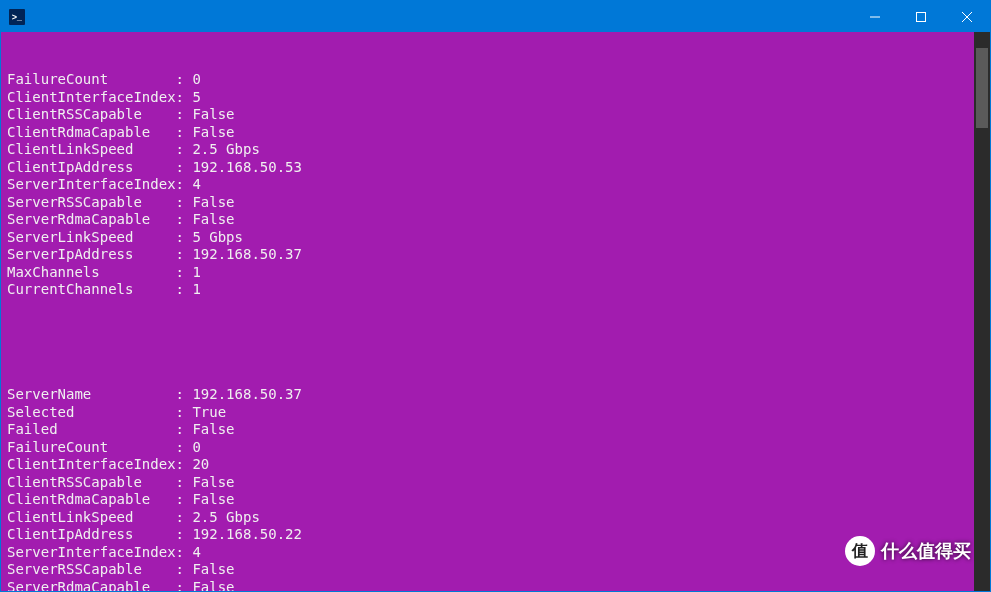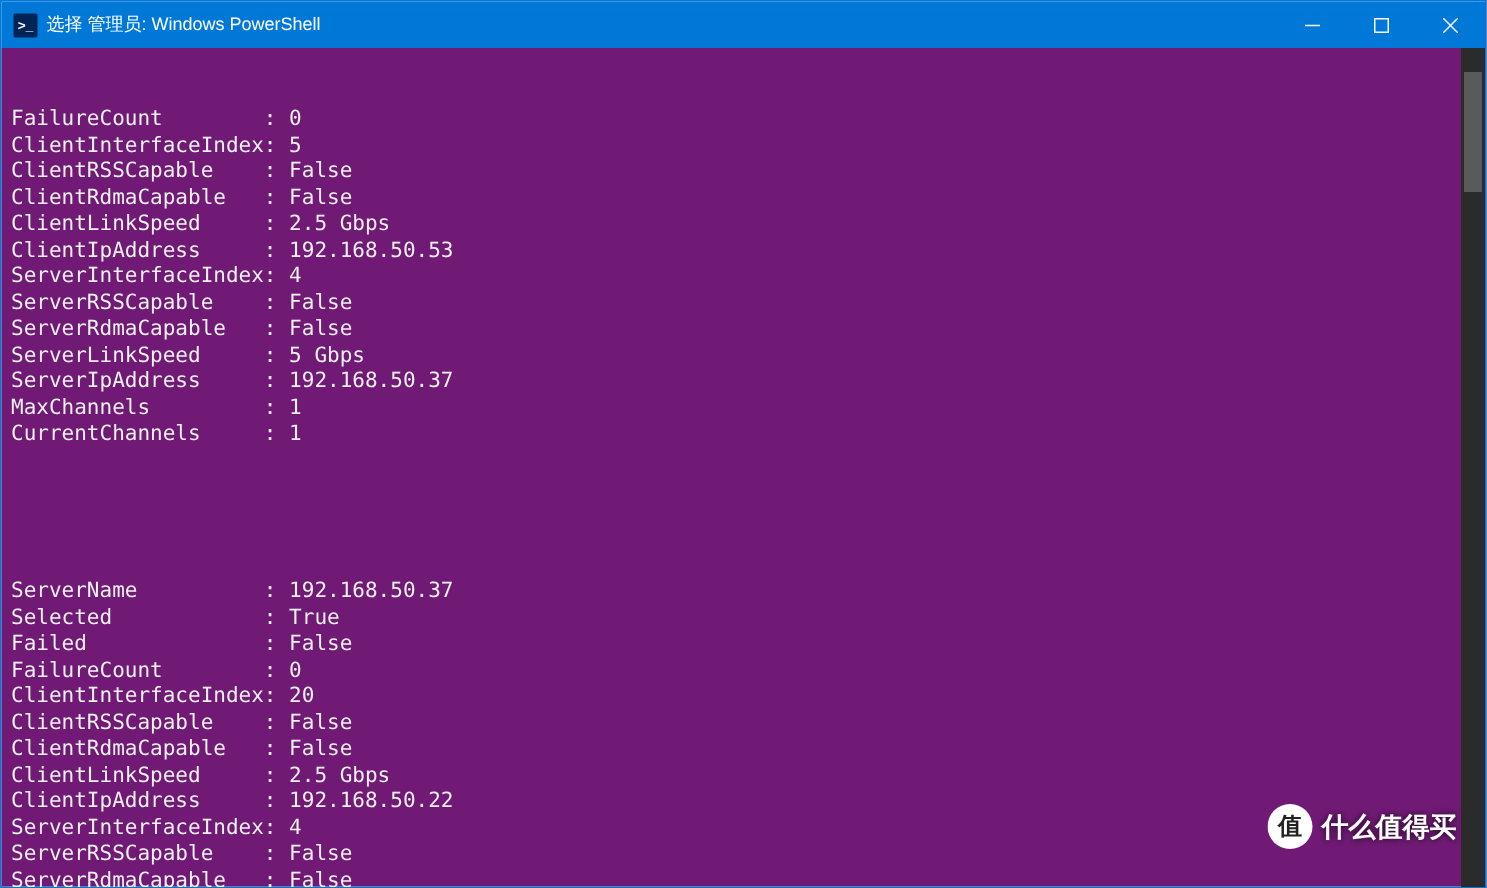--- a/index.html
+++ b/index.html
@@ -48,21 +48,21 @@
       width: 46px;
       height: 31px;
       display: flex;
       align-items: center;
       justify-content: center;
       color: #fff;
     }
     .titlebar-btn svg { width: 10px; height: 10px; }
     .terminal-wrap {
       flex: 1;
-      background: #701a75;
+      background: #a21caf;
       position: relative;
       overflow: hidden;
     }
     .terminal {
       position: absolute;
       inset: 0;
       padding: 4px 6px 4px 6px;
       color: #f0f0f0;
       font-family: "NSimSun", "SimSun", "Consolas", monospace;
       font-size: 14px;
@@ -117,21 +117,20 @@
       font-weight: 900;
       text-shadow: none;
     }
   </style>
 </head>
 <body>
 
 <div class="window">
   <div class="titlebar">
     <span class="titlebar-icon">&gt;_</span>
-    <span class="titlebar-title">选择 管理员: Windows PowerShell</span>
     <span class="titlebar-spacer"></span>
     <div class="titlebar-btn">
       <svg viewBox="0 0 10 10">
           <line x1="0" y1="5" x2="10" y2="5" stroke="#fff" stroke-width="1"></line>
         </svg>
     </div>
     <div class="titlebar-btn">
       <svg viewBox="0 0 10 10">
           <rect x="0.5" y="0.5" width="9" height="9" fill="none" stroke="#fff" stroke-width="1"></rect>
         </svg>

